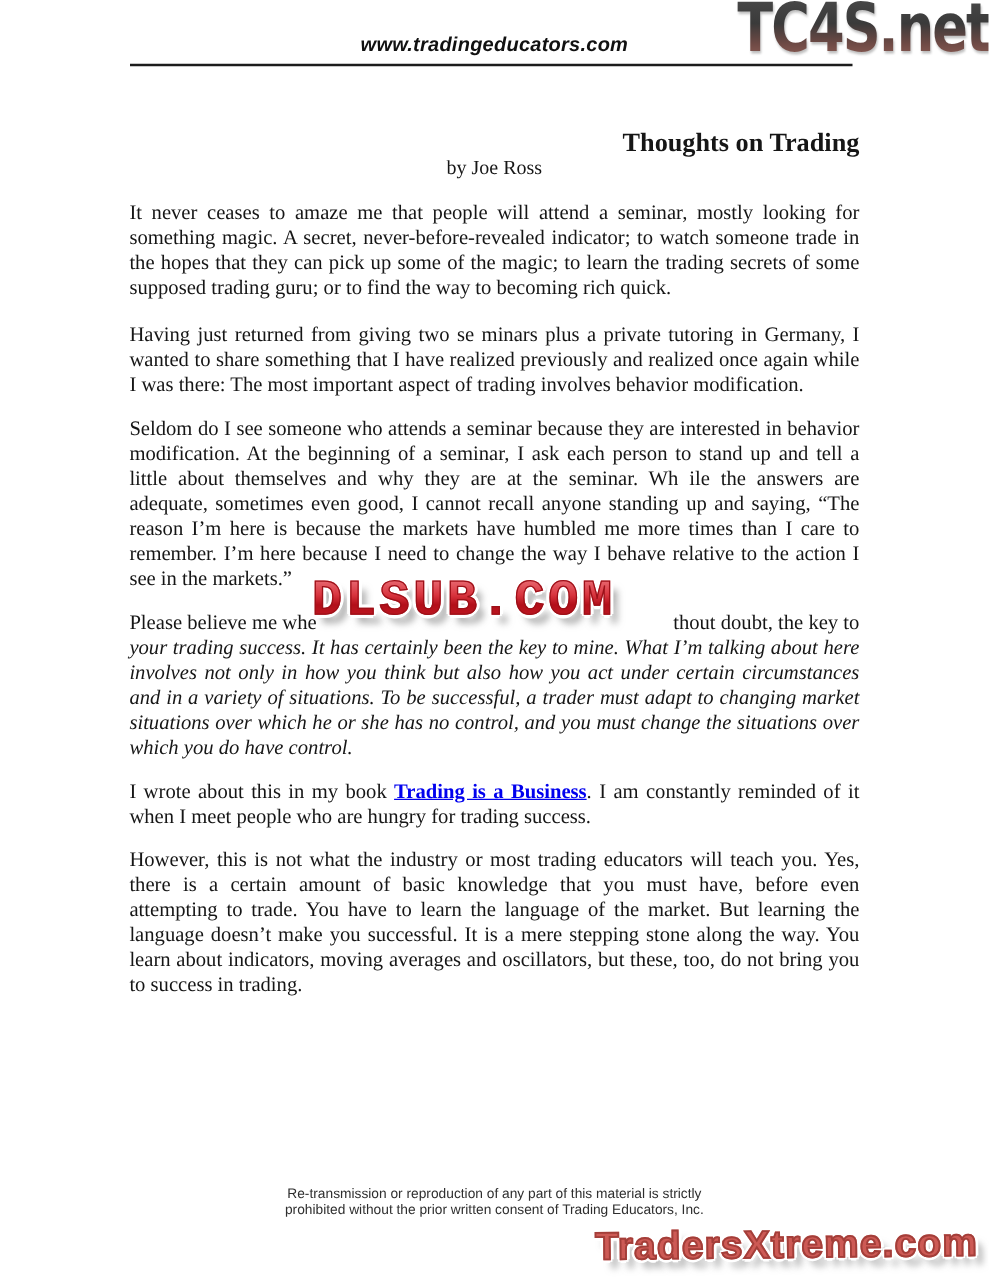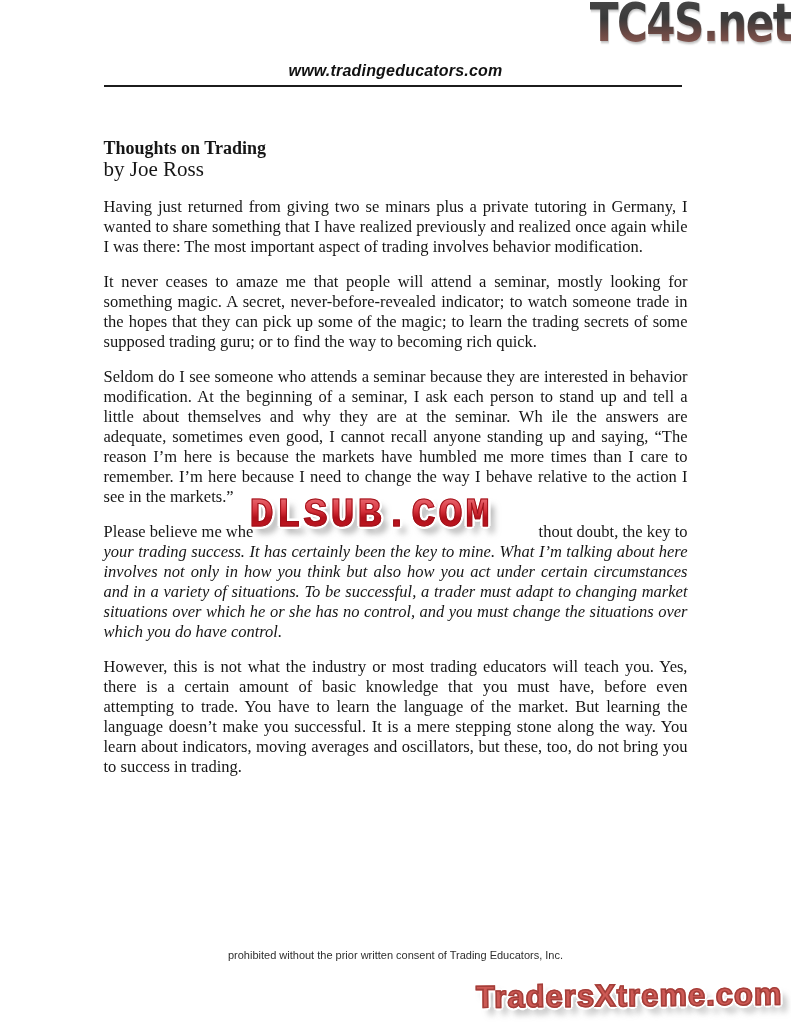--- a/index.html
+++ b/index.html
@@ -5,21 +5,21 @@
   html, body { margin:0; padding:0; background:#ffffff; }
   .page {
     position:relative;
     width:791px; height:1024px;
     margin:0 auto;
     background:#ffffff;
     overflow:hidden;
     font-family:"Liberation Serif", serif;
     color:#161616;
   }
-  .column { width:584px; margin:16px auto; padding-top:46px; }
+  .column { width:584px; margin:0 auto; padding-top:28px; }
 
   
   .site-url {
     text-align:center;
     font-family:"Liberation Sans", sans-serif;
     font-style:italic;
     font-weight:bold;
     font-size:16px;
     letter-spacing:0.2px;
     color:#111;
@@ -48,26 +48,26 @@
     background:linear-gradient(180deg,#4a4a4a 0%,#3a3a3a 42%,#6e4a45 72%,#956159 100%);
     -webkit-background-clip:text;
     background-clip:text;
     color:transparent;
     filter:drop-shadow(1px 2px 1px rgba(70,70,70,0.35));
   }
 
   
   .title {
     margin-top:50px;
-    text-align:left;
+    text-align:right;
     font-weight:bold;
-    font-size:18px;
+    font-size:21px;
     line-height:22px;
   }
-  .byline { text-align:left; font-size:21px; line-height:20px; }
+  .byline { text-align:center; font-size:16px; line-height:20px; }
 
   .para {
     margin:15px 0 0 0;
     font-size:16.5px;
     line-height:20px;
     text-align:justify;
     text-justify:inter-word;
   }
   .para.first { margin-top:18px; }
 
@@ -150,45 +150,47 @@
   </div>
 
   <div class="column">
 
     <div class="site-url">www.tradingeducators.com</div>
     <hr class="rule">
 
     <div class="title">Thoughts on Trading</div>
     <div class="byline">by Joe Ross</div>
 
+    <p class="para">It never ceases to amaze me that people will attend a seminar, mostly looking for something magic. A secret, never-before-revealed indicator; to watch someone trade in the hopes that they can pick up some of the magic; to learn the trading secrets of some supposed trading guru; or to find the way to becoming rich quick.</p>
+
     <p class="para first">Having just returned from giving two se minars plus a private tutoring in Germany, I wanted to share something that I have realized previously and realized once again while I was there: The most important aspect of trading involves behavior modification.</p>
-
-    <p class="para">It never ceases to amaze me that people will attend a seminar, mostly looking for something magic. A secret, never-before-revealed indicator; to watch someone trade in the hopes that they can pick up some of the magic; to learn the trading secrets of some supposed trading guru; or to find the way to becoming rich quick.</p>
 
     <p class="para">Seldom do I see someone who attends a seminar because they are interested in behavior modification. At the beginning of a seminar, I ask each person to stand up and tell a little about themselves and why they are at the seminar. Wh ile the answers are adequate, sometimes even good, I cannot recall anyone standing up and saying, “The reason I’m here is because the markets have humbled me more times than I care to remember. I’m here because I need to change the way I behave relative to the action I see in the markets.”</p>
 
     <p class="para">
       <span class="p4-line1">
         <span>Please believe me whe</span>
         <span>thout doubt, the key to</span>
 
         <span class="wm wm-dlsub">
           <span class="wm-outline">DLSUB.COM</span>
           <span class="wm-fill">DLSUB.COM</span>
         </span>
       </span>
       <span class="p4-rest">your trading success. It has certainly been the key to mine. What I’m talking about here involves not only in how you think but also how you act under certain circumstances and in a variety of situations. To be successful, a trader must adapt to changing market situations over which he or she has no control, and you must change the situations over which you do have control.</span>
     </p>
 
+    <p class="para"><span>I wrote about this in my book </span><a class="book-link">Trading is a Business</a><span>. I am constantly reminded of it when I meet people who are hungry for trading success.</span></p>
 
     <p class="para">However, this is not what the industry or most trading educators will teach you. Yes, there is a certain amount of basic knowledge that you must have, before even attempting to trade. You have to learn the language of the market. But learning the language doesn’t make you successful. It is a mere stepping stone along the way. You learn about indicators, moving averages and oscillators, but these, too, do not bring you to success in trading.</p>
 
   </div>
 
   <div class="footer">
+    <div>Re-transmission or reproduction of any part of this material is strictly</div>
     <div>prohibited without the prior written consent of Trading Educators, Inc.</div>
   </div>
 
   <div class="wm wm-tx">
     <span class="wm-outline">TradersXtreme.com</span>
     <span class="wm-fill">TradersXtreme.com</span>
   </div>
 
 </div>
 

